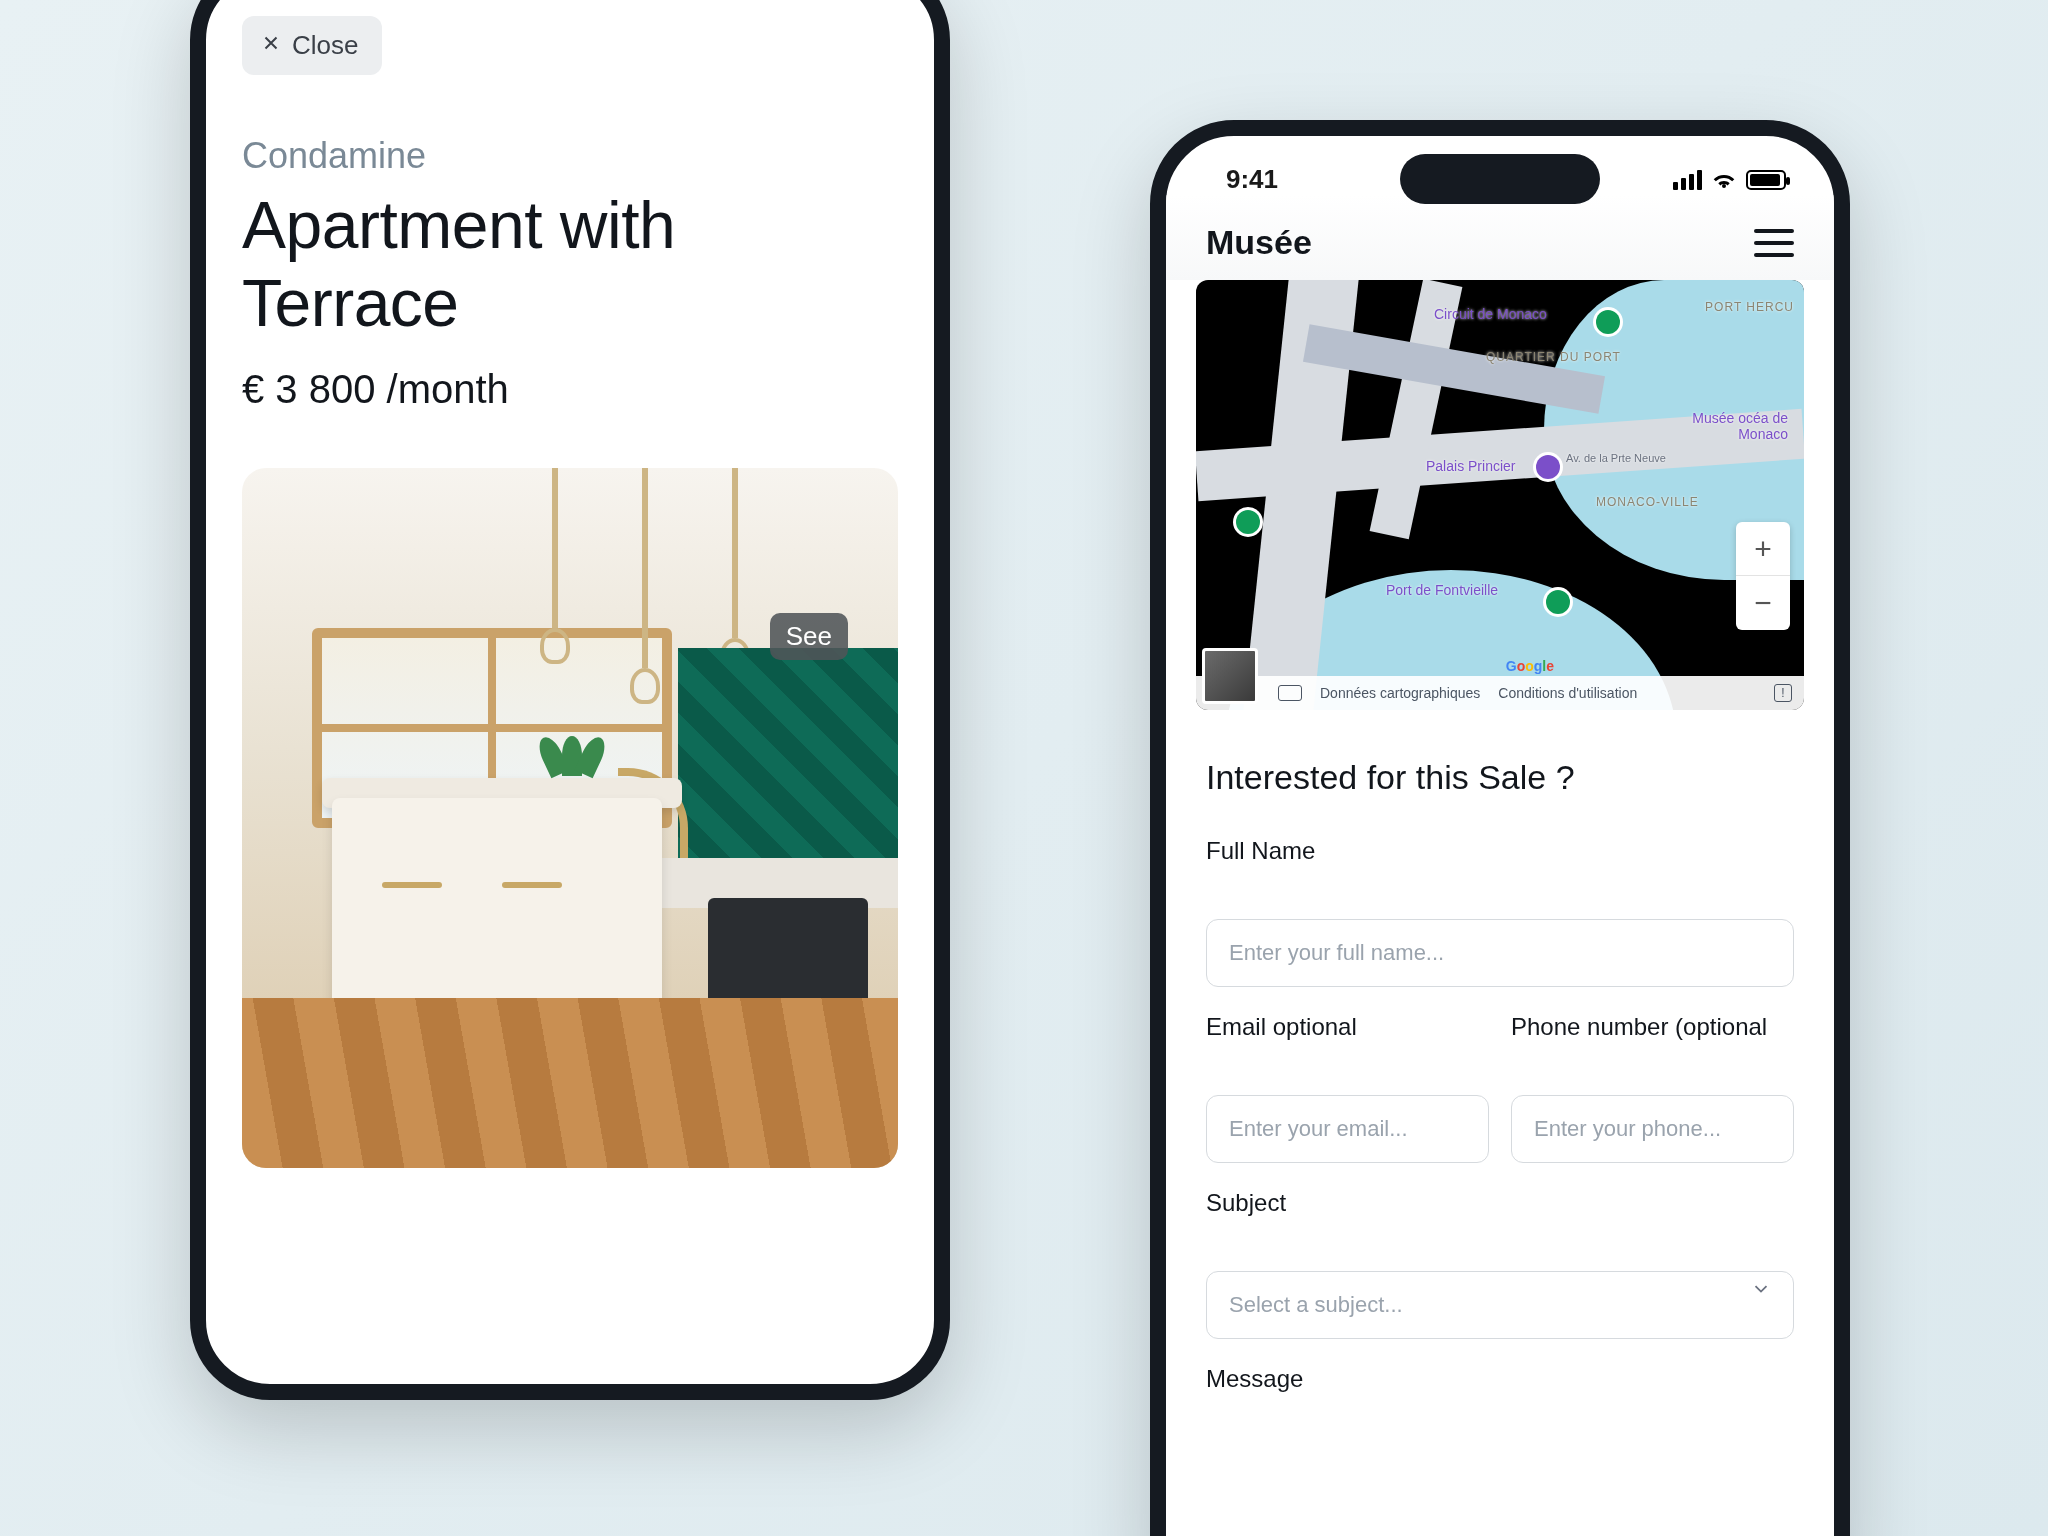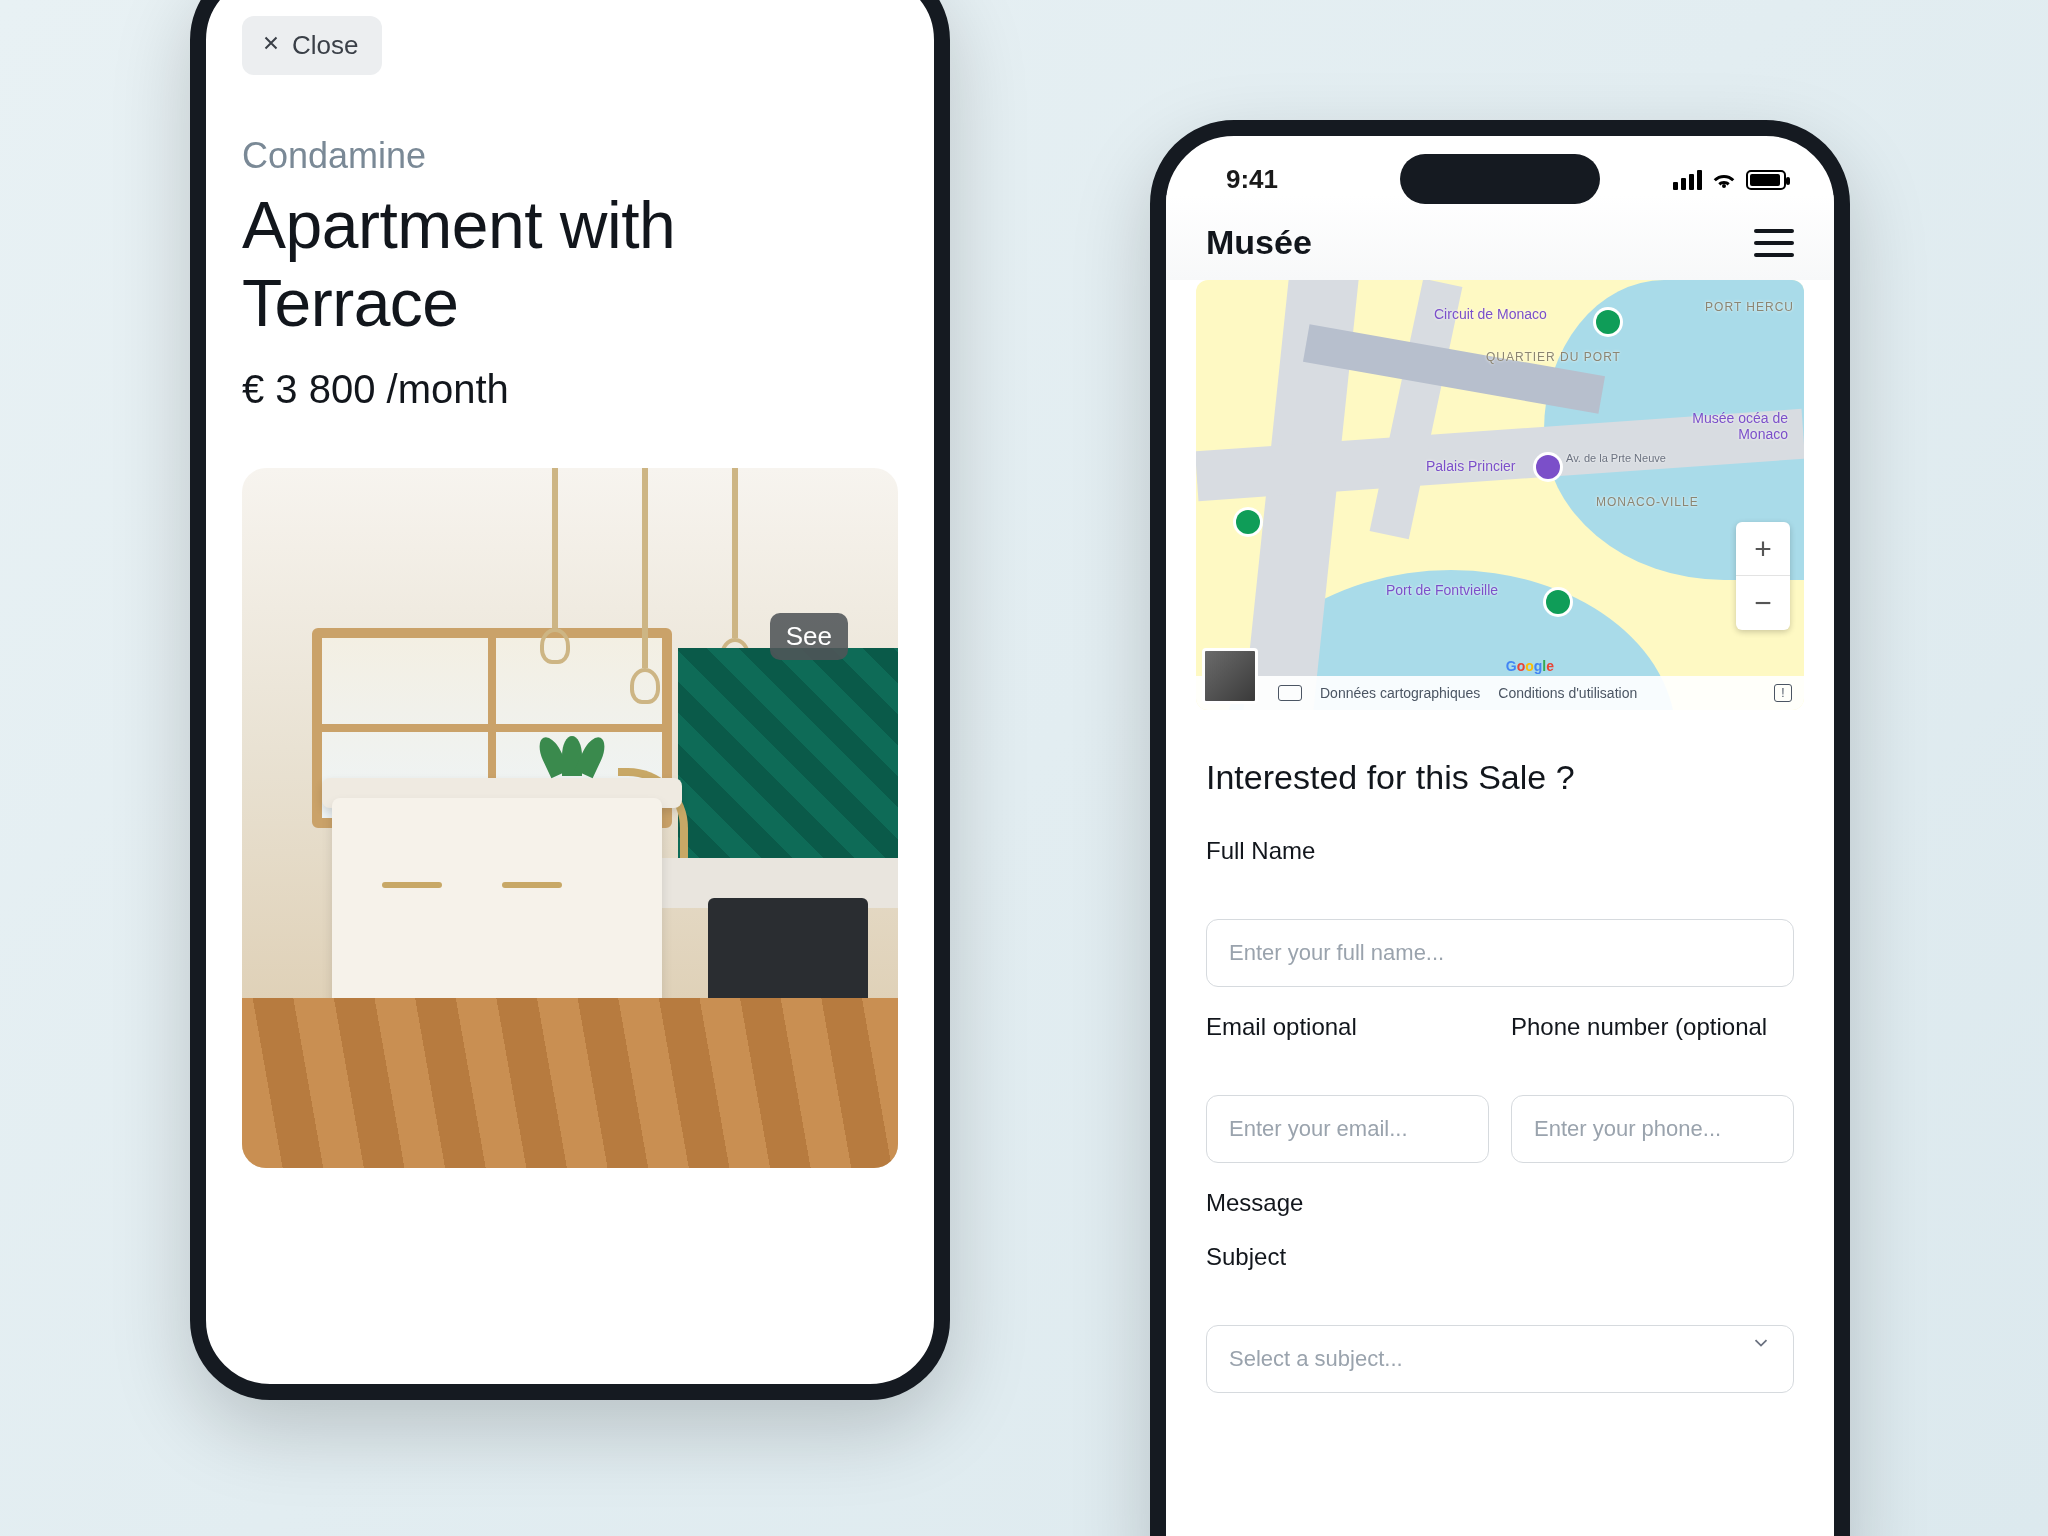--- a/index.html
+++ b/index.html
@@ -109,21 +109,21 @@
     display:flex; justify-content:space-between; align-items:center;
     padding: 28px 40px 18px 40px;
     background: linear-gradient(#ffffff,#f7f8f9);
   }
   .brand { font-size:34px; font-weight:600; color:#12161c; }
   .burger { width:40px; height:28px; display:flex; flex-direction:column; justify-content:space-between; cursor:pointer;}
   .burger span{height:4px;background:#12161c;border-radius:2px;}
 
   .map {
     margin: 0 30px; height: 430px; border-radius: 12px; position:relative; overflow:hidden;
-    background: #fef9c3;
+    background: #000000;
   }
   .water-r{position:absolute;right:-40px;top:0;width:300px;height:300px;background:#a9dbe9;border-radius:40% 0 0 60%/50% 0 0 50%;}
   .water-b{position:absolute;left:30px;bottom:-60px;width:450px;height:200px;background:#a9dbe9;border-radius:60% 60% 0 0/100% 100% 0 0;}
   .road{position:absolute;background:#d8dce1;}
   .road.r1{left:70px;top:0;width:70px;height:100%;transform:skewX(-6deg);}
   .road.r2{left:0;top:150px;width:100%;height:50px;transform:rotate(-4deg);}
   .road.r3{left:200px;top:0;width:40px;height:60%;transform:rotate(12deg);}
   .road.r4{right:200px;top:70px;width:300px;height:38px;transform:rotate(10deg);background:#b7bfcd;}
   .maplabel{position:absolute;font-size:14px;color:#6b7280;font-weight:500;white-space:nowrap;text-shadow:0 0 3px #fff;}
   .maplabel.purple{color:#7b4fc9;}
@@ -285,28 +285,28 @@
         <div class="field-label">Email optional</div>
         <input class="text-input" placeholder="Enter your email..." style="">
       </div>
       <div>
         <div class="field-label" style="white-space:nowrap">Phone number (optional</div>
         <input class="text-input" placeholder="Enter your phone..." style="">
       </div>
     </div>
 
     <div class="mt">
-      <div class="field-label">Message</div>
-    </div>
-
-    <div class="mt">
       <div class="field-label">Subject</div>
       <div class="select-wrap">
         <input class="text-input" readonly="" placeholder="Select a subject..." style="">
         <span class="chev">
           <svg viewBox="0 0 24 24">
               <path d="M6 9l6 6 6-6"></path>
             </svg>
         </span>
       </div>
     </div>
+
+    <div class="mt">
+      <div class="field-label">Message</div>
+    </div>
   </div>
 </div>
 
 </body></html>

